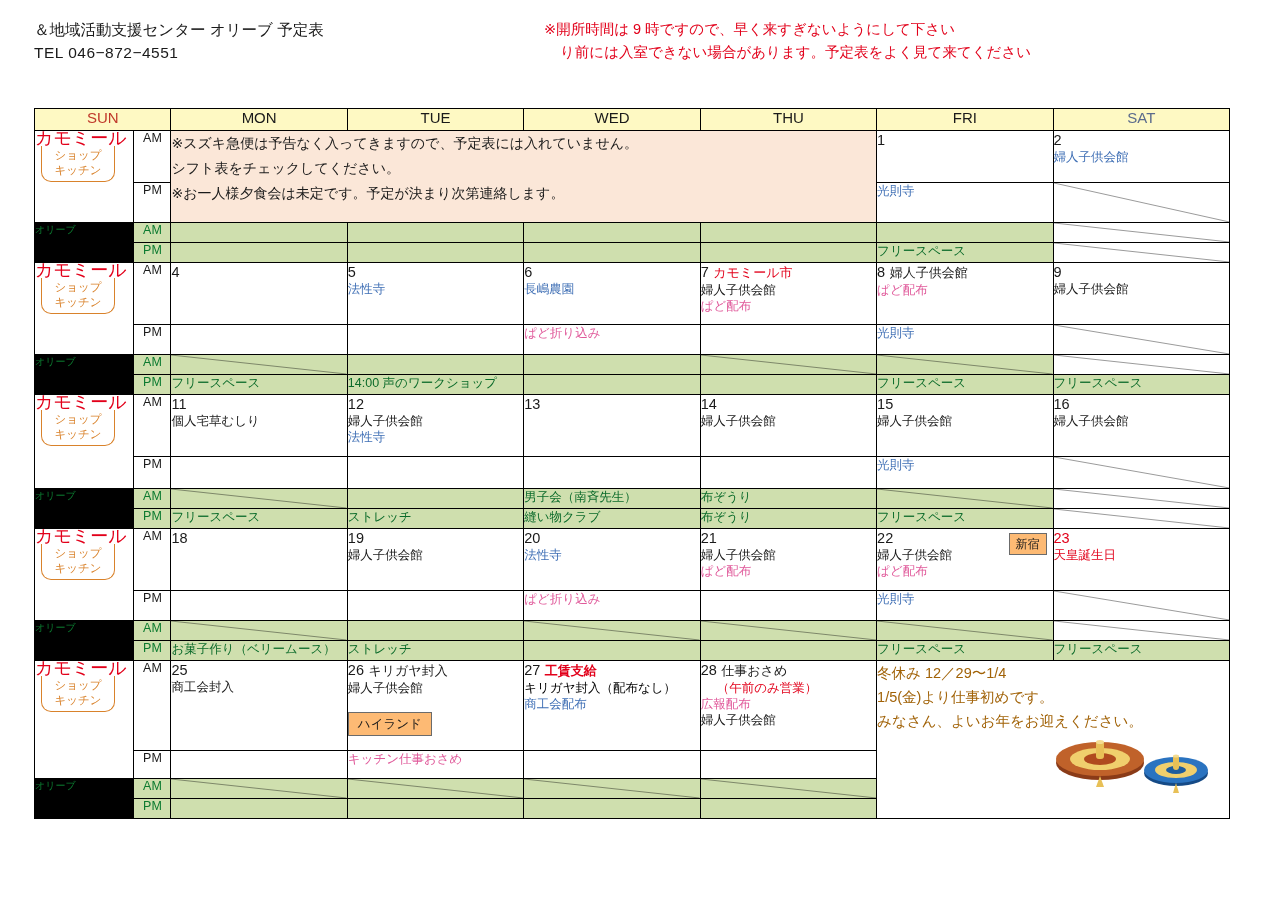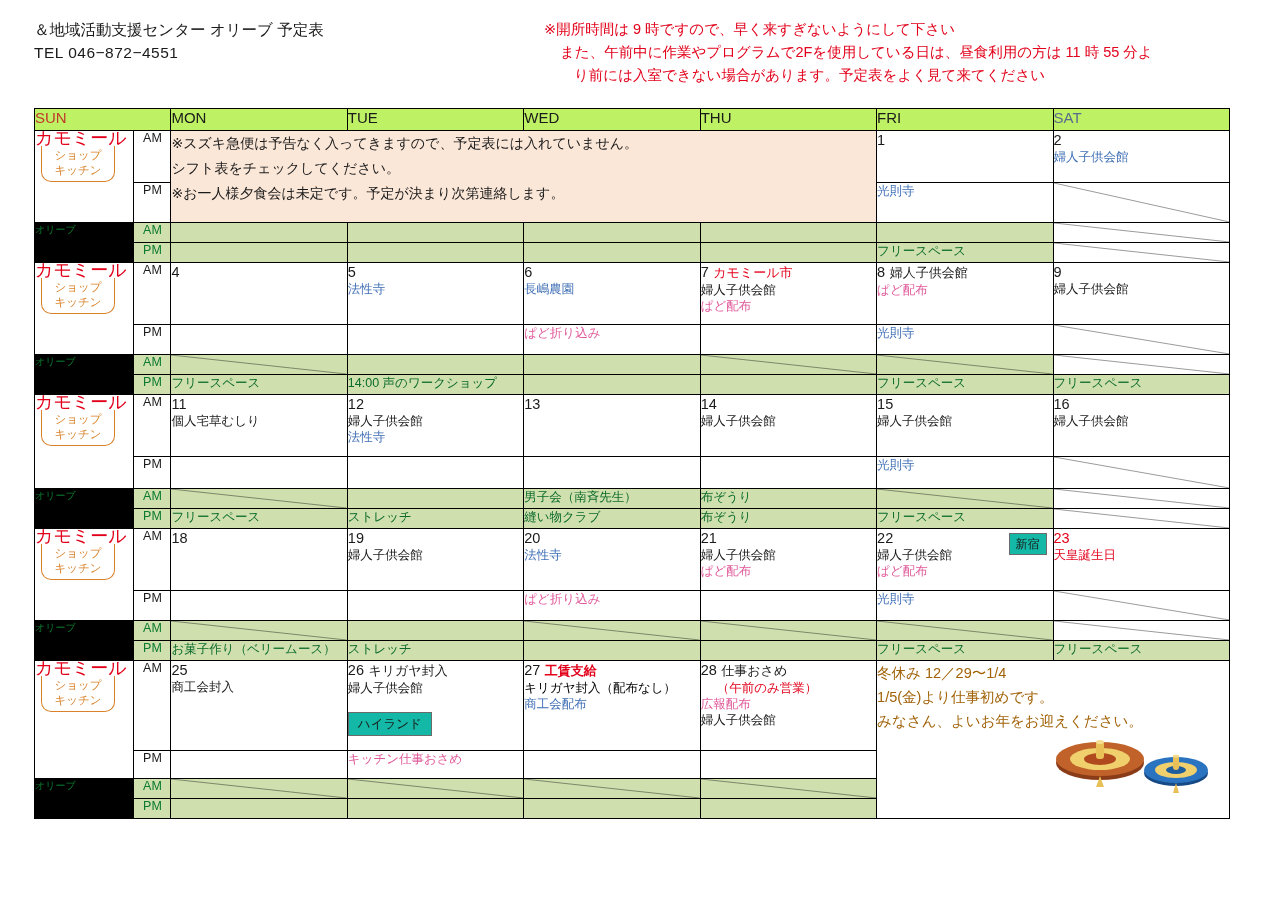--- a/index.html
+++ b/index.html
@@ -59,25 +59,25 @@
     font-weight: normal;
   }
   
   col.c-sun  { width: 97px; }
   col.c-lbl  { width: 36px; }
   col.c-day  { width: 172px; }
 
   
   .dow {
     height: 22px;
-    text-align: left;
+    text-align: center;
     font-size: 15px;
     color: #1a1a1a;
     vertical-align: middle;
-    background: #bef264;
+    background: #fef9c3;
   }
   .dow.sun { color: #c0392b; }
   .dow.sat { color: #5b6b8c; }
 
   
   .kamo-cell {
     background: #fff;
     position: relative;
     padding: 3px 2px 2px 3px;
   }
@@ -164,21 +164,21 @@
     padding: 6px 8px 4px 14px;
     font-size: 14px;
     line-height: 25px;
     color: #1a1a1a;
     white-space: nowrap;
   }
   
   .tagbox {
     display: inline-block;
     border: 1px solid #6b6b6b;
-    background: #14b8a6;
+    background: #fdba74;
     font-size: 12.5px;
     color: #1a1a1a;
     padding: 3px 9px;
     line-height: 16px;
   }
   .tagbox.small { padding: 2px 6px; font-size: 12px; }
 
   
   .notes {
     padding: 4px 4px 4px 6px;
@@ -196,21 +196,20 @@
 
 <div class="page">
 
   <div class="header">
     <div class="hdr-left">
       <div class="l2">＆地域活動支援センター  オリーブ  予定表</div>
       <div class="l3">TEL  046−872−4551</div>
     </div>
     <div class="hdr-right">
       <div>※開所時間は 9 時ですので、早く来すぎないようにして下さい</div>
-      <div>また、午前中に作業やプログラムで2Fを使用している日は、昼食利用の方は 11 時 55 分よ</div>
       <div>り前には入室できない場合があります。予定表をよく見て来てください</div>
     </div>
   </div>
 
   <table class="cal">
     <colgroup>
       <col class="c-sun">
         <col class="c-lbl">
       <col class="c-day">
         <col class="c-day">

